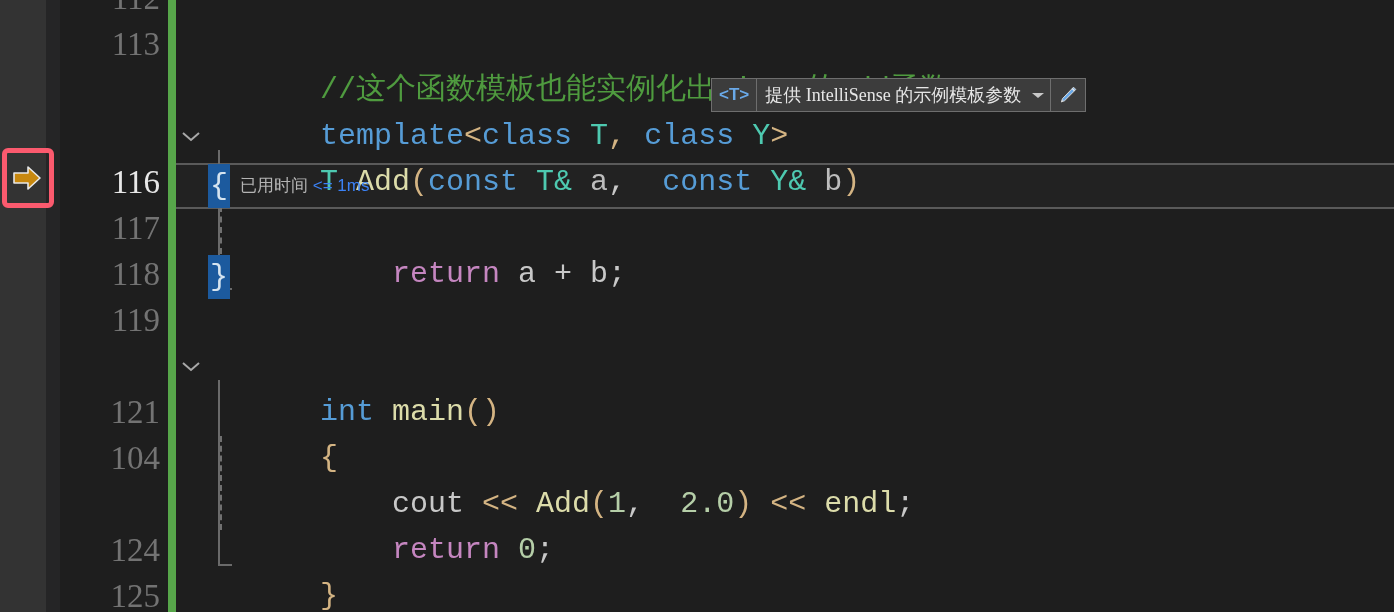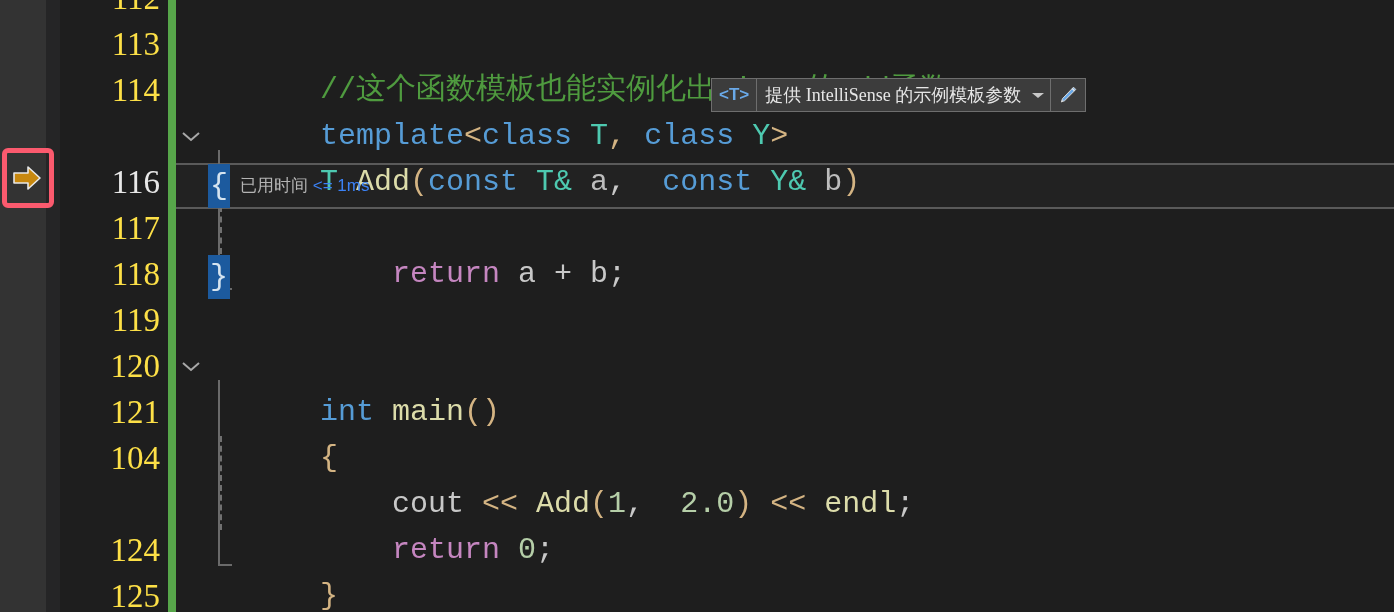--- a/index.html
+++ b/index.html
@@ -65,21 +65,21 @@
     width: 108px; height: 612px;
   }
   .linenum {
     position: absolute;
     right: 8px;
     width: 100px;
     text-align: right;
     font-family: "Liberation Serif", "DejaVu Serif", serif;
     font-size: 33px;
     line-height: 46px;
-    color: #fde047;
+    color: #737373;
     height: 46px;
   }
   .linenum.active { color: #e8e8e8; }
 
   
   .mod-bar {
     position: absolute;
     left: 168px; top: 0;
     width: 8px; height: 612px;
     background: #57a64a;
@@ -244,26 +244,24 @@
     <svg width="30" height="26" viewBox="0 0 30 26">
       <path d="M2 8 L16 8 L16 2 L28 13 L16 24 L16 18 L2 18 Z" fill="#c8880e" stroke="#e8e8e8" stroke-width="1.6" stroke-linejoin="round"></path>
     </svg>
   </div>
 
   <div class="annot-box"></div>
 
   <div class="linenum-col">
     <div class="linenum" style="top:-25px">112</div>
     <div class="linenum" style="top:21px">113</div>
-    <div class="linenum" style="top:67px">114</div>
     <div class="linenum active" style="top:159px">116</div>
     <div class="linenum" style="top:205px">117</div>
     <div class="linenum" style="top:251px">118</div>
     <div class="linenum" style="top:297px">119</div>
-    <div class="linenum" style="top:343px">120</div>
     <div class="linenum" style="top:389px">121</div>
     <div class="linenum" style="top:435px">104</div>
     <div class="linenum" style="top:527px">124</div>
     <div class="linenum" style="top:573px">125</div>
   </div>
 
   <div class="mod-bar"></div>
 
   <div class="current-line"></div>
 

